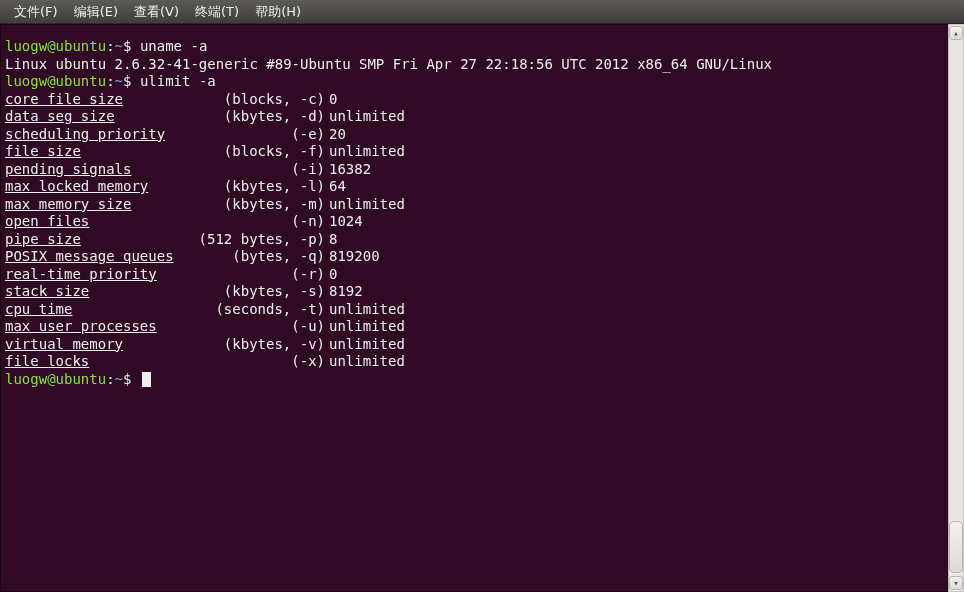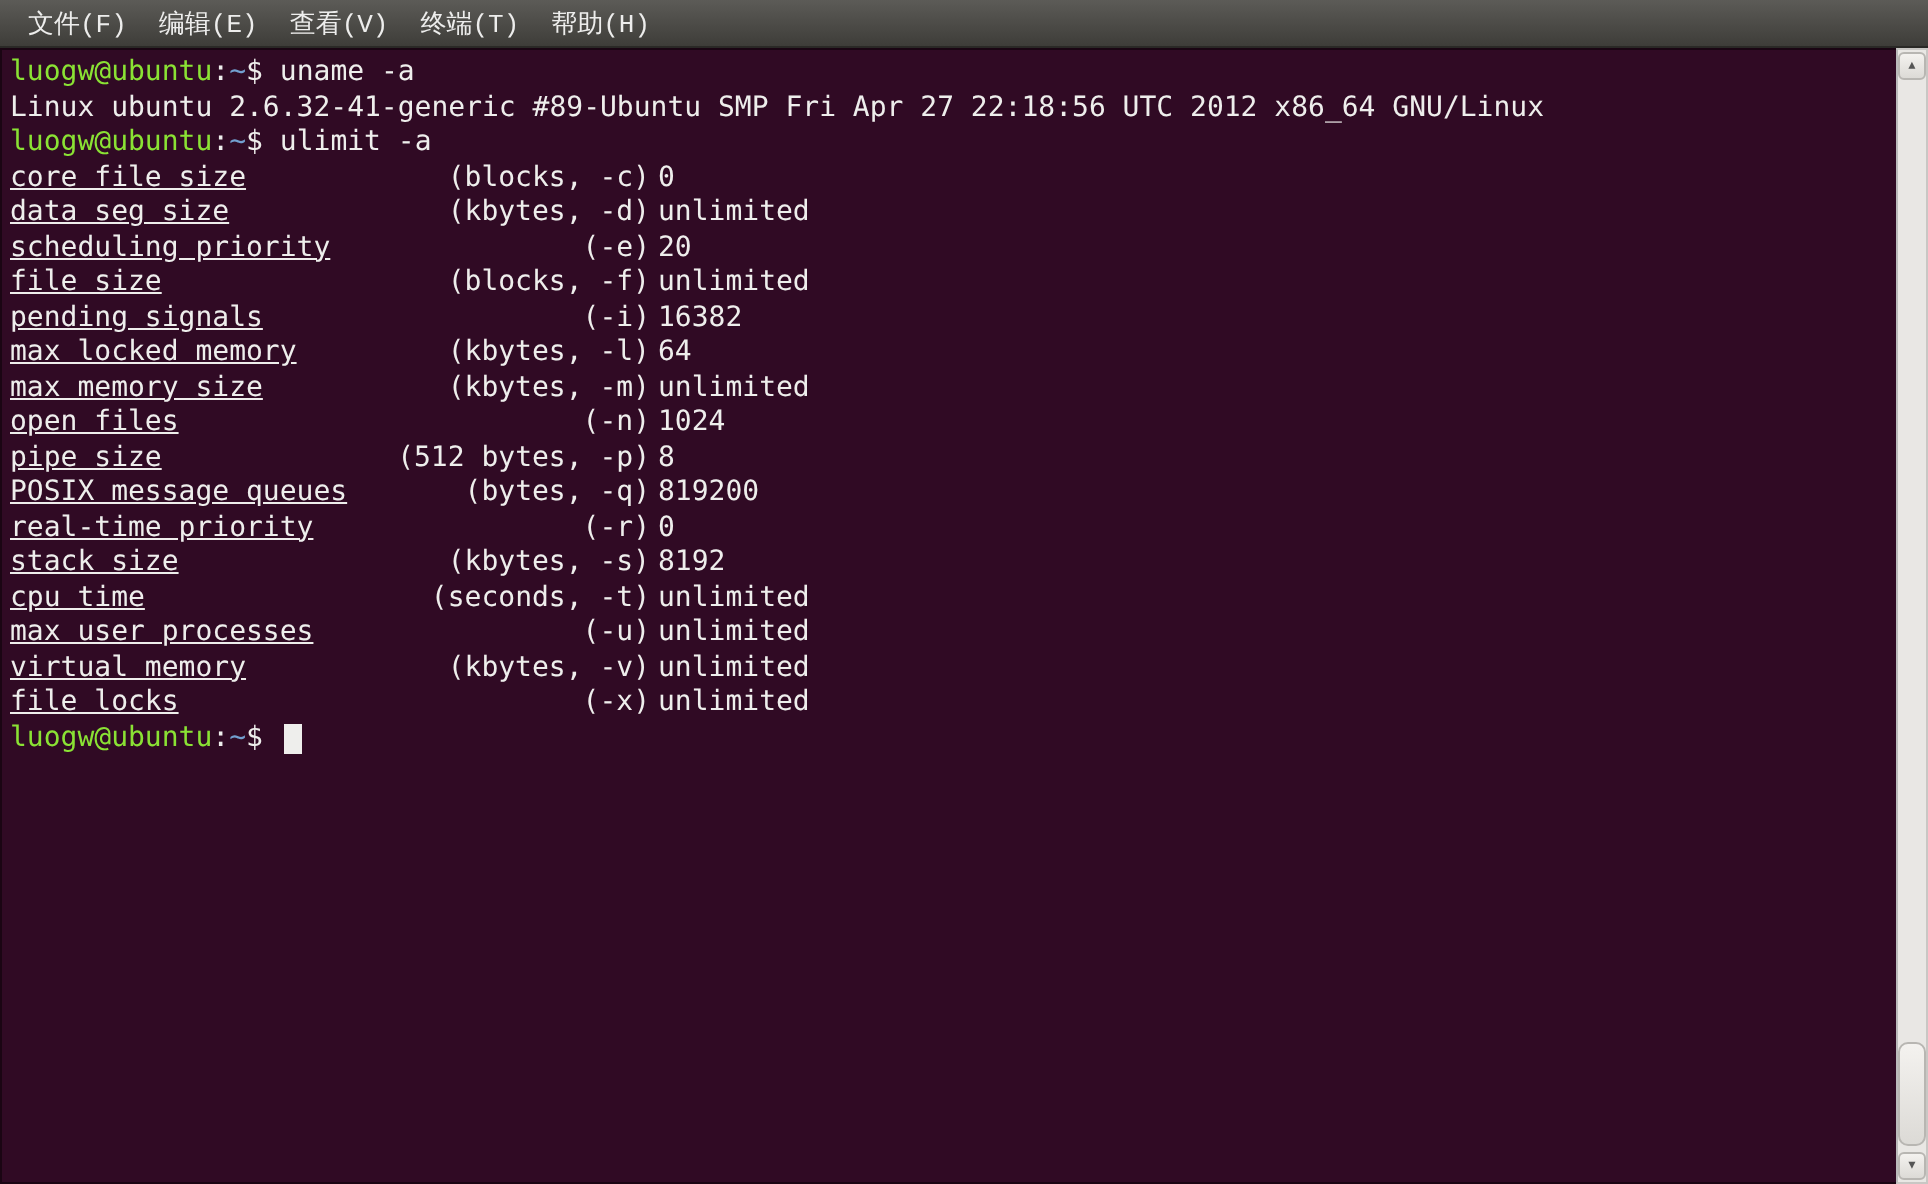--- a/index.html
+++ b/index.html
@@ -32,34 +32,33 @@
       display: flex;
       align-items: center;
       padding: 0 6px;
       font-family: "DejaVu Sans", sans-serif;
       font-size: 13px;
       color: #ededec;
     }
     .menubar .menu-item {
       padding: 2px 8px;
       cursor: default;
-      font-family: Liberation Mono, monospace;
     }
     .terminal-wrap {
       position: relative;
       height: calc(592px - 24px);
       display: flex;
     }
     .terminal {
       flex: 1;
       background: #300a24;
       color: #eeeeec;
       font-size: 14px;
       line-height: 17.5px;
-      padding: 3px 4px;
+      padding: 13px 4px;
       white-space: pre;
       overflow: hidden;
       border: 1px solid #1a0513;
       border-right: none;
       position: relative;
     }
     .scrollbar {
       width: 16px;
       background: #e9e7e4;
       border: 1px solid #c9c7c4;

